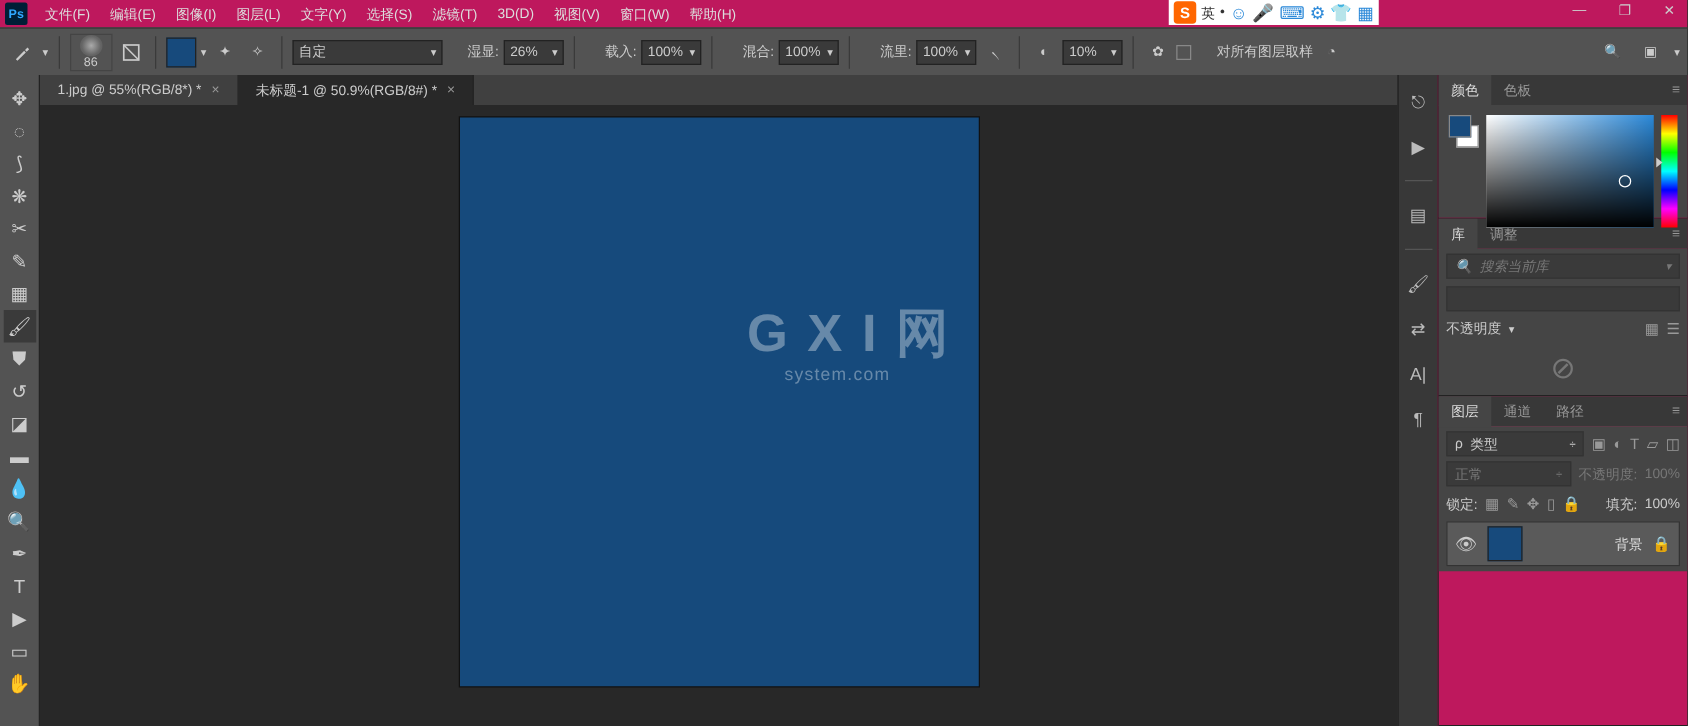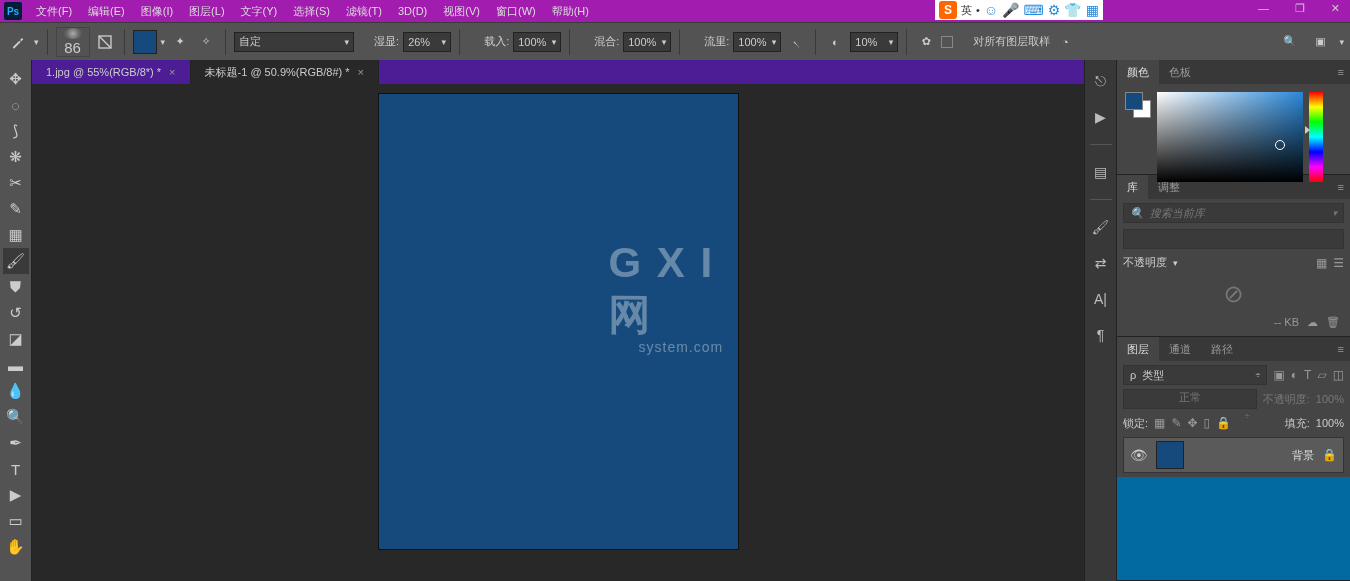--- a/index.html
+++ b/index.html
@@ -1,57 +1,57 @@
 <!DOCTYPE html>
 <html><head>
 <meta charset="utf-8">
 <style>
 * { margin: 0; padding: 0; box-sizing: border-box; font-family: "Microsoft YaHei", Arial, sans-serif; font-size: 11px; user-select: none; }
 body { background: #323232; color: #ccc; width: 1350px; height: 581px; overflow: hidden; display: flex; flex-direction: column; }
-.menubar { background: #a21caf; height: 22px; display: flex; align-items: center; padding: 0 4px; }
+.menubar { background: #be185d; height: 22px; display: flex; align-items: center; padding: 0 4px; }
 .ps-logo { width: 18px; height: 18px; background: #001e36; color: #31a8ff; font-weight: bold; font-size: 10px; display: flex; align-items: center; justify-content: center; margin-right: 6px; border-radius: 2px; }
 .menu-item { padding: 3px 8px; cursor: default; color: #ddd; }
 .ime-bar { position: absolute; left: 935px; top: 0; height: 20px; background: #fff; display: flex; align-items: center; gap: 4px; padding: 0 4px; }
 .ime-logo { width: 18px; height: 18px; background: #ff6600; color: #fff; font-weight: bold; display: flex; align-items: center; justify-content: center; border-radius: 3px; font-size: 12px; }
 .ime-text { color: #333; font-size: 11px; }
 .ime-icon { color: #2a88d8; font-size: 14px; }
 .win-controls { position: absolute; right: 4px; top: 0; display: flex; gap: 14px; color: #ccc; font-size: 14px; }
 .win-controls span { cursor: default; padding: 2px 6px; }
 .optbar { background: #535353; height: 38px; display: flex; align-items: center; padding: 0 6px; gap: 4px; border-top: 1px solid #3a3a3a; }
 .brush-icon { width: 24px; height: 24px; display: flex; align-items: center; justify-content: center; }
 .brush-prev { width: 34px; height: 30px; display: flex; flex-direction: column; align-items: center; justify-content: center; border: 1px solid #444; }
 .brush-dot { width: 18px; height: 18px; border-radius: 50%; background: radial-gradient(circle,#aaa 0%,#666 60%,transparent 100%); }
-.brush-num { font-size: 15px; color: #ccc; }
+.brush-num { font-size: 10px; color: #ccc; }
 .sep { width: 1px; height: 26px; background: #3a3a3a; margin: 0 4px; }
 .swatch { width: 24px; height: 24px; background: #174a7c; border: 1px solid #222; }
 .opt-combo { height: 20px; background: #3a3a3a; border: 1px solid #222; padding: 0 4px; display: flex; align-items: center; gap: 4px; color: #ccc; }
 .opt-combo.wide { width: 120px; }
 .opt-combo.num { width: 48px; }
 .opt-label { color: #ccc; margin-left: 16px; }
 .chk { width: 12px; height: 12px; border: 1px solid #888; display: inline-block; }
 .icon-btn { width: 22px; height: 22px; display: flex; align-items: center; justify-content: center; color: #ccc; }
 .right-opt { margin-left: auto; display: flex; gap: 8px; align-items: center; }
 .workspace { flex: 1; display: flex; min-height: 0; }
 .toolbar { width: 32px; background: #535353; display: flex; flex-direction: column; align-items: center; padding-top: 6px; gap: 0; border-right: 1px solid #222; }
 .toolbar .tool { width: 26px; height: 26px; display: flex; align-items: center; justify-content: center; color: #ccc; font-size: 15px; }
 .toolbar .tool.active { background: #3a3a3a; }
 .doc-area { flex: 1; display: flex; flex-direction: column; background: #282828; }
-.tabbar { height: 24px; background: #4c1d95; display: flex; align-items: stretch; }
+.tabbar { height: 24px; background: #404040; display: flex; align-items: stretch; }
 .doc-tab { padding: 4px 14px; color: #ccc; display: flex; align-items: center; gap: 8px; border-right: 1px solid #222; }
 .doc-tab.active { background: #282828; }
 .close-x { color: #999; font-size: 11px; }
 .canvas-bg { flex: 1; display: flex; align-items: flex-start; justify-content: center; padding-top: 10px; background: #282828; position: relative; }
-.canvas { width: 359px; height: 455px; background: #164a7c; position: relative; box-shadow: 0 0 0 1px #111; }
+.canvas { width: 415px; height: 455px; background: #164a7c; position: relative; box-shadow: 0 0 0 1px #111; }
 .watermark { position: absolute; top: 145px; left: 230px; color: rgba(255,255,255,0.35); font-family: Georgia,serif; }
 .watermark .big { font-size: 42px; font-weight: bold; letter-spacing: 2px; }
 .watermark .small { font-size: 14px; margin-left: 30px; margin-top: -4px; letter-spacing: 1px; }
 .dock-col { width: 32px; background: #383838; display: flex; flex-direction: column; align-items: center; gap: 14px; padding-top: 10px; border-left: 1px solid #222; }
 .dock-col .dk { width: 22px; height: 22px; color: #bbb; display: flex; align-items: center; justify-content: center; font-size: 14px; }
 .dock-col .dline { width: 22px; border-top: 1px solid #555; margin: 2px 0; }
-.panels { width: 234px; background: #0369a1; display: flex; flex-direction: column; border-left: 1px solid #222; }
+.panels { width: 200px; background: #be185d; display: flex; flex-direction: column; border-left: 1px solid #222; }
 .panel { border-bottom: 1px solid #222; }
 .ptabs { height: 24px; display: flex; align-items: center; background: #383838; }
 .ptab { padding: 5px 10px; color: #999; }
 .ptab.active { background: #454545; color: #ddd; }
 .pmenu { margin-left: auto; padding: 0 6px; color: #999; }
 .color-body { height: 90px; background: #454545; display: flex; align-items: flex-start; padding: 8px; gap: 6px; position: relative; }
 .fgbg { position: relative; width: 26px; height: 26px; }
 .fg { position: absolute; top: 0; left: 0; width: 18px; height: 18px; background: #174a7c; border: 1px solid #888; }
 .bg { position: absolute; bottom: 0; right: 0; width: 18px; height: 18px; background: #fff; border: 1px solid #888; }
 .picker { width: 146px; height: 90px; background: linear-gradient(to bottom,rgba(0,0,0,0),#000),linear-gradient(to right,#fff,#2a88d8); position: relative; }
@@ -62,21 +62,21 @@
 .search { height: 20px; border: 1px solid #333; background: #3a3a3a; display: flex; align-items: center; padding: 0 6px; gap: 6px; color: #777; font-style: italic; margin-bottom: 6px; }
 .lib-drop { height: 20px; border: 1px solid #333; background: #3a3a3a; margin-bottom: 6px; }
 .sortrow { display: flex; align-items: center; gap: 6px; margin-bottom: 6px; color: #ccc; }
 .sortrow .spacer { flex: 1; }
 .cloud { height: 36px; display: flex; align-items: center; justify-content: center; color: #777; font-size: 24px; }
 .kbrow { display: flex; align-items: center; justify-content: flex-end; gap: 8px; color: #999; padding: 2px 4px; height: 20px; }
 .layers-body { background: #454545; padding: 4px 6px; }
 .lrow { display: flex; align-items: center; gap: 6px; margin-bottom: 4px; height: 20px; }
 .ldrop { flex: 1; height: 20px; border: 1px solid #333; background: #3a3a3a; display: flex; align-items: center; padding: 0 6px; gap: 6px; }
 .licon { color: #999; font-size: 12px; }
-.lrow .disabled { color: #777; flex-direction: column; }
+.lrow .disabled { color: #777; }
 .layer-item { display: flex; align-items: center; height: 36px; background: #5a5a5a; border: 1px solid #333; gap: 8px; padding: 0 6px; }
 .eye { color: #ccc; font-size: 14px; }
 .thumb { width: 28px; height: 28px; background: #174a7c; border: 1px solid #222; }
 .lname { flex: 1; color: #ddd; text-align: right; }
 .lock { color: #ccc; font-size: 12px; }
 svg { width: 16px; height: 16px; }
 </style>
 </head>
 <body>
 
@@ -277,25 +277,20 @@
         </div>
         <div class="lib-drop"></div>
         <div class="sortrow">
           <span>不透明度</span>
           <span style="font-size:9px">▾</span>
           <span class="spacer"></span>
           <span class="licon">▦</span>
           <span class="licon">☰</span>
         </div>
         <div class="cloud">⊘</div>
-        <div class="kbrow">
-          <span>-- KB</span>
-          <span>☁</span>
-          <span>🗑</span>
-        </div>
       </div>
     </div>
 
     <div class="panel" style="flex:1">
       <div class="ptabs">
         <div class="ptab active">图层</div>
         <div class="ptab">通道</div>
         <div class="ptab">路径</div>
         <div class="pmenu">≡</div>
       </div>

